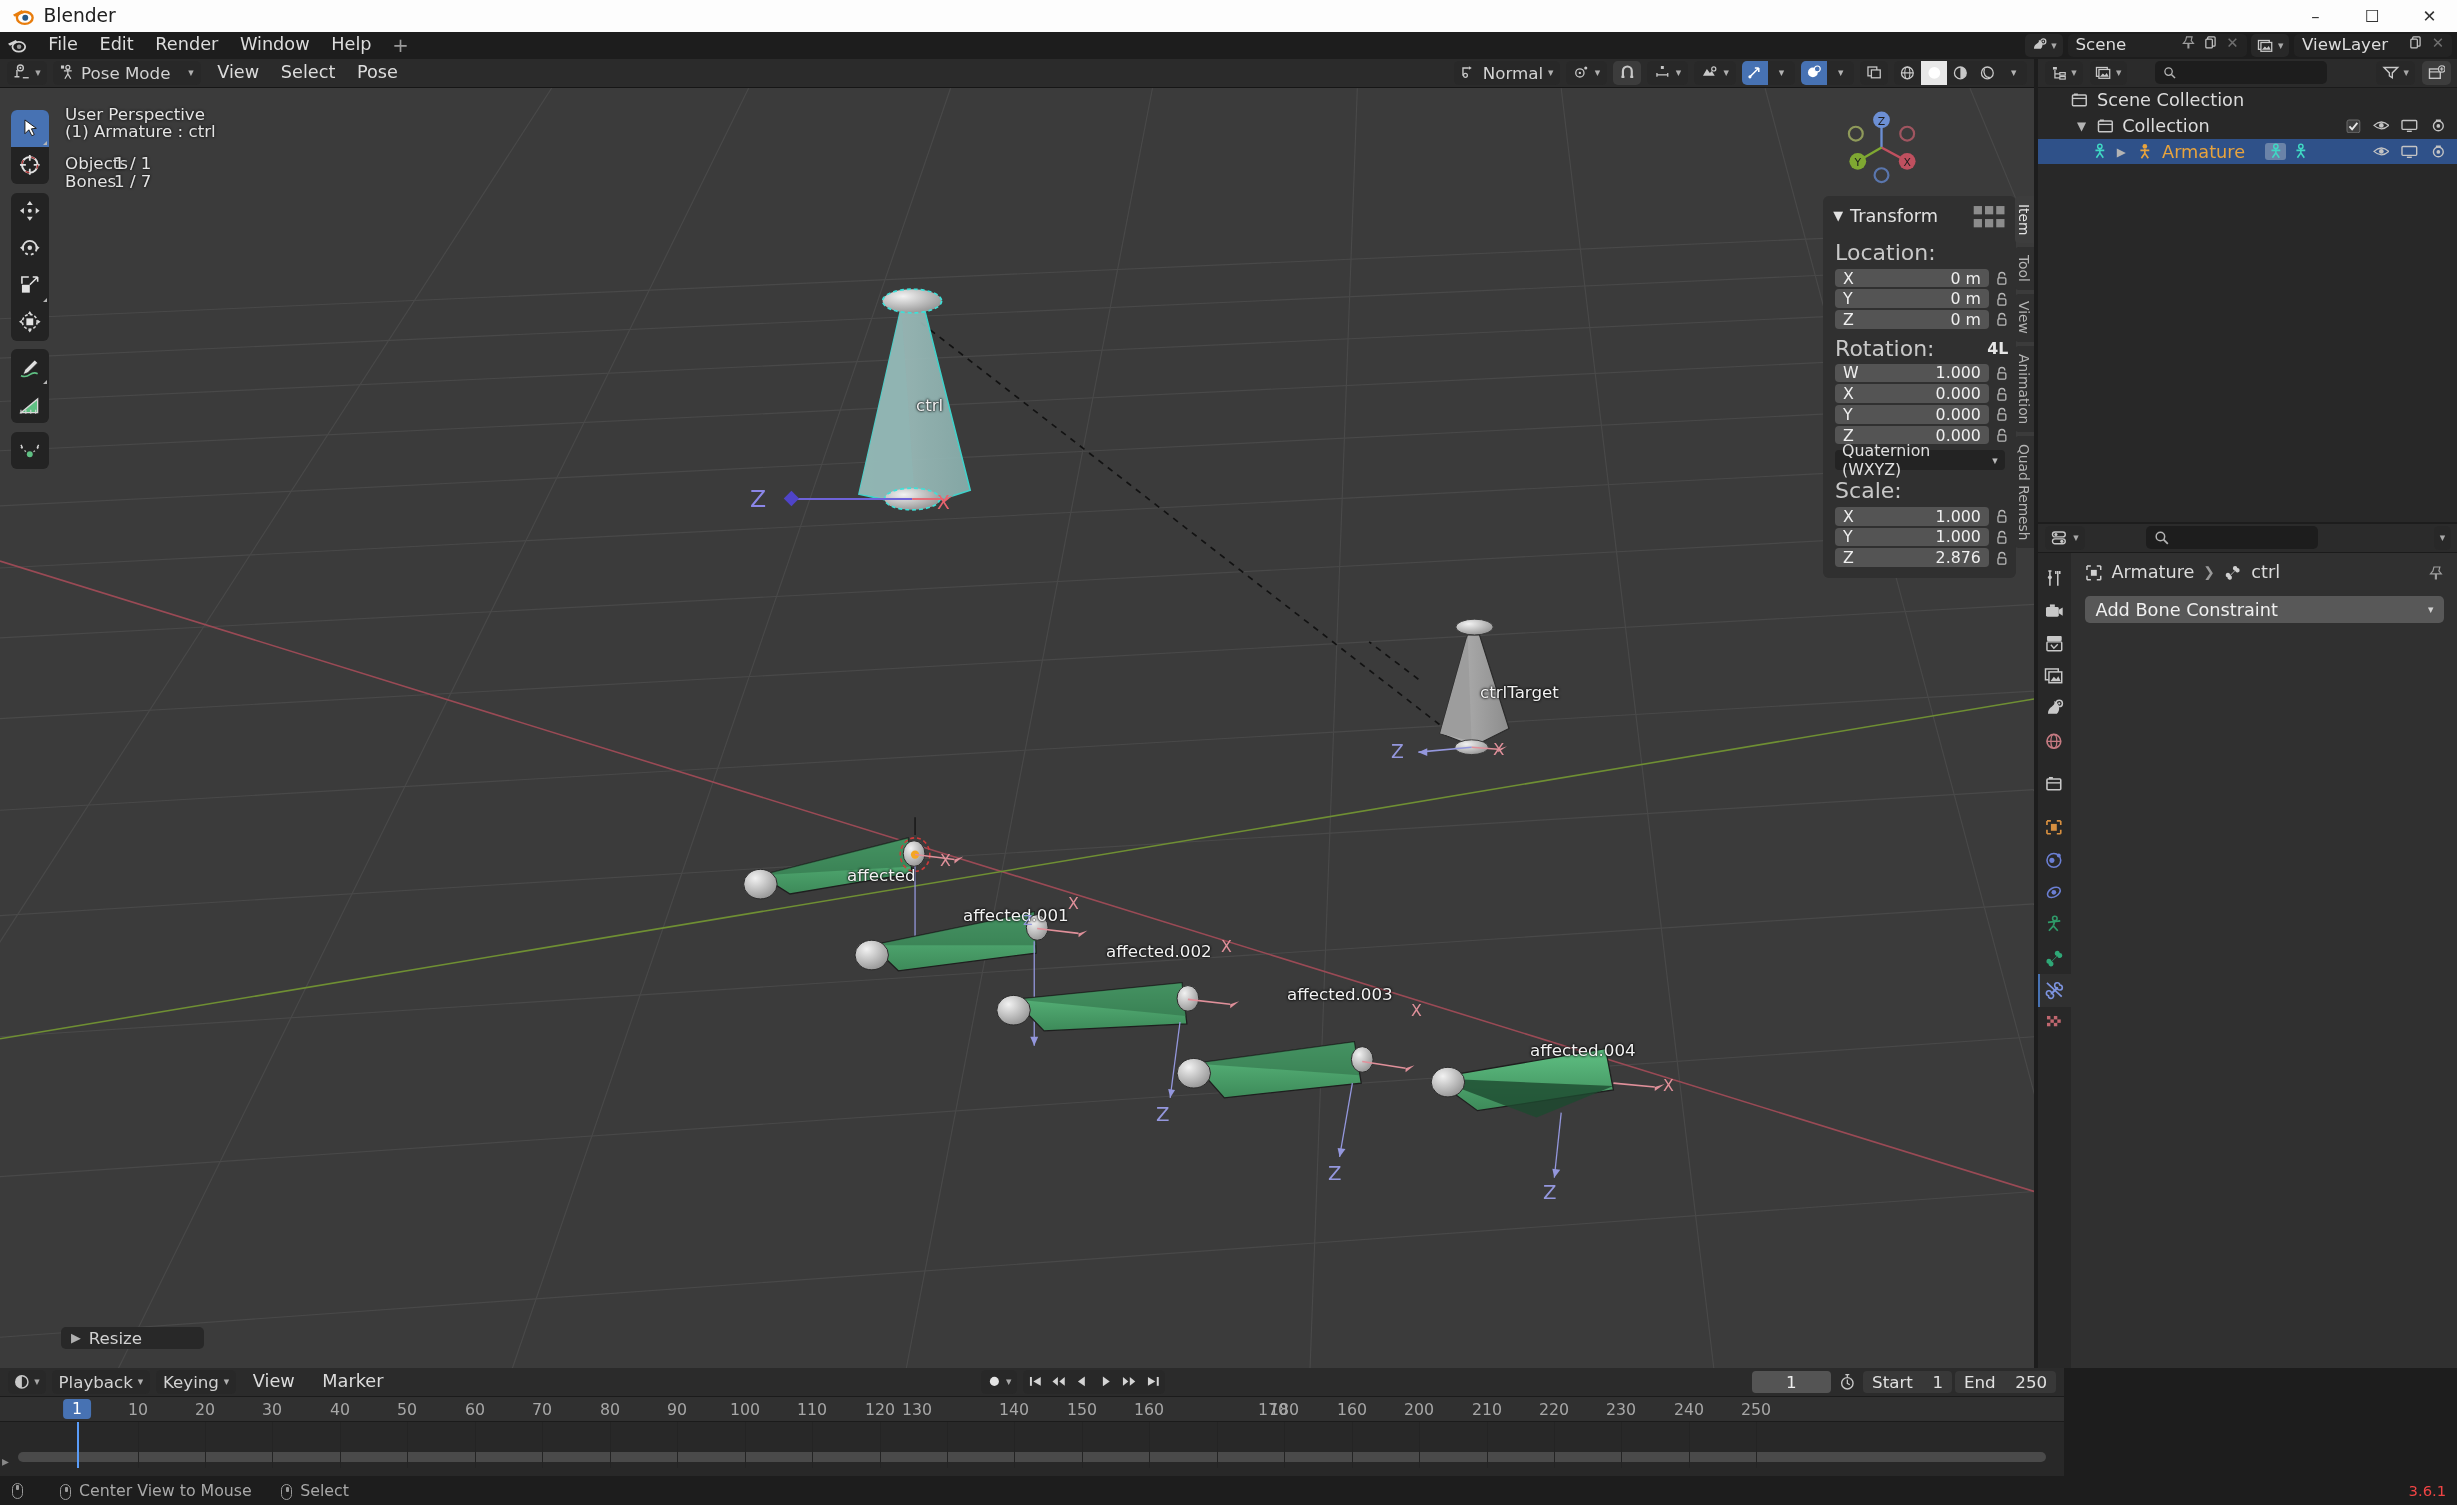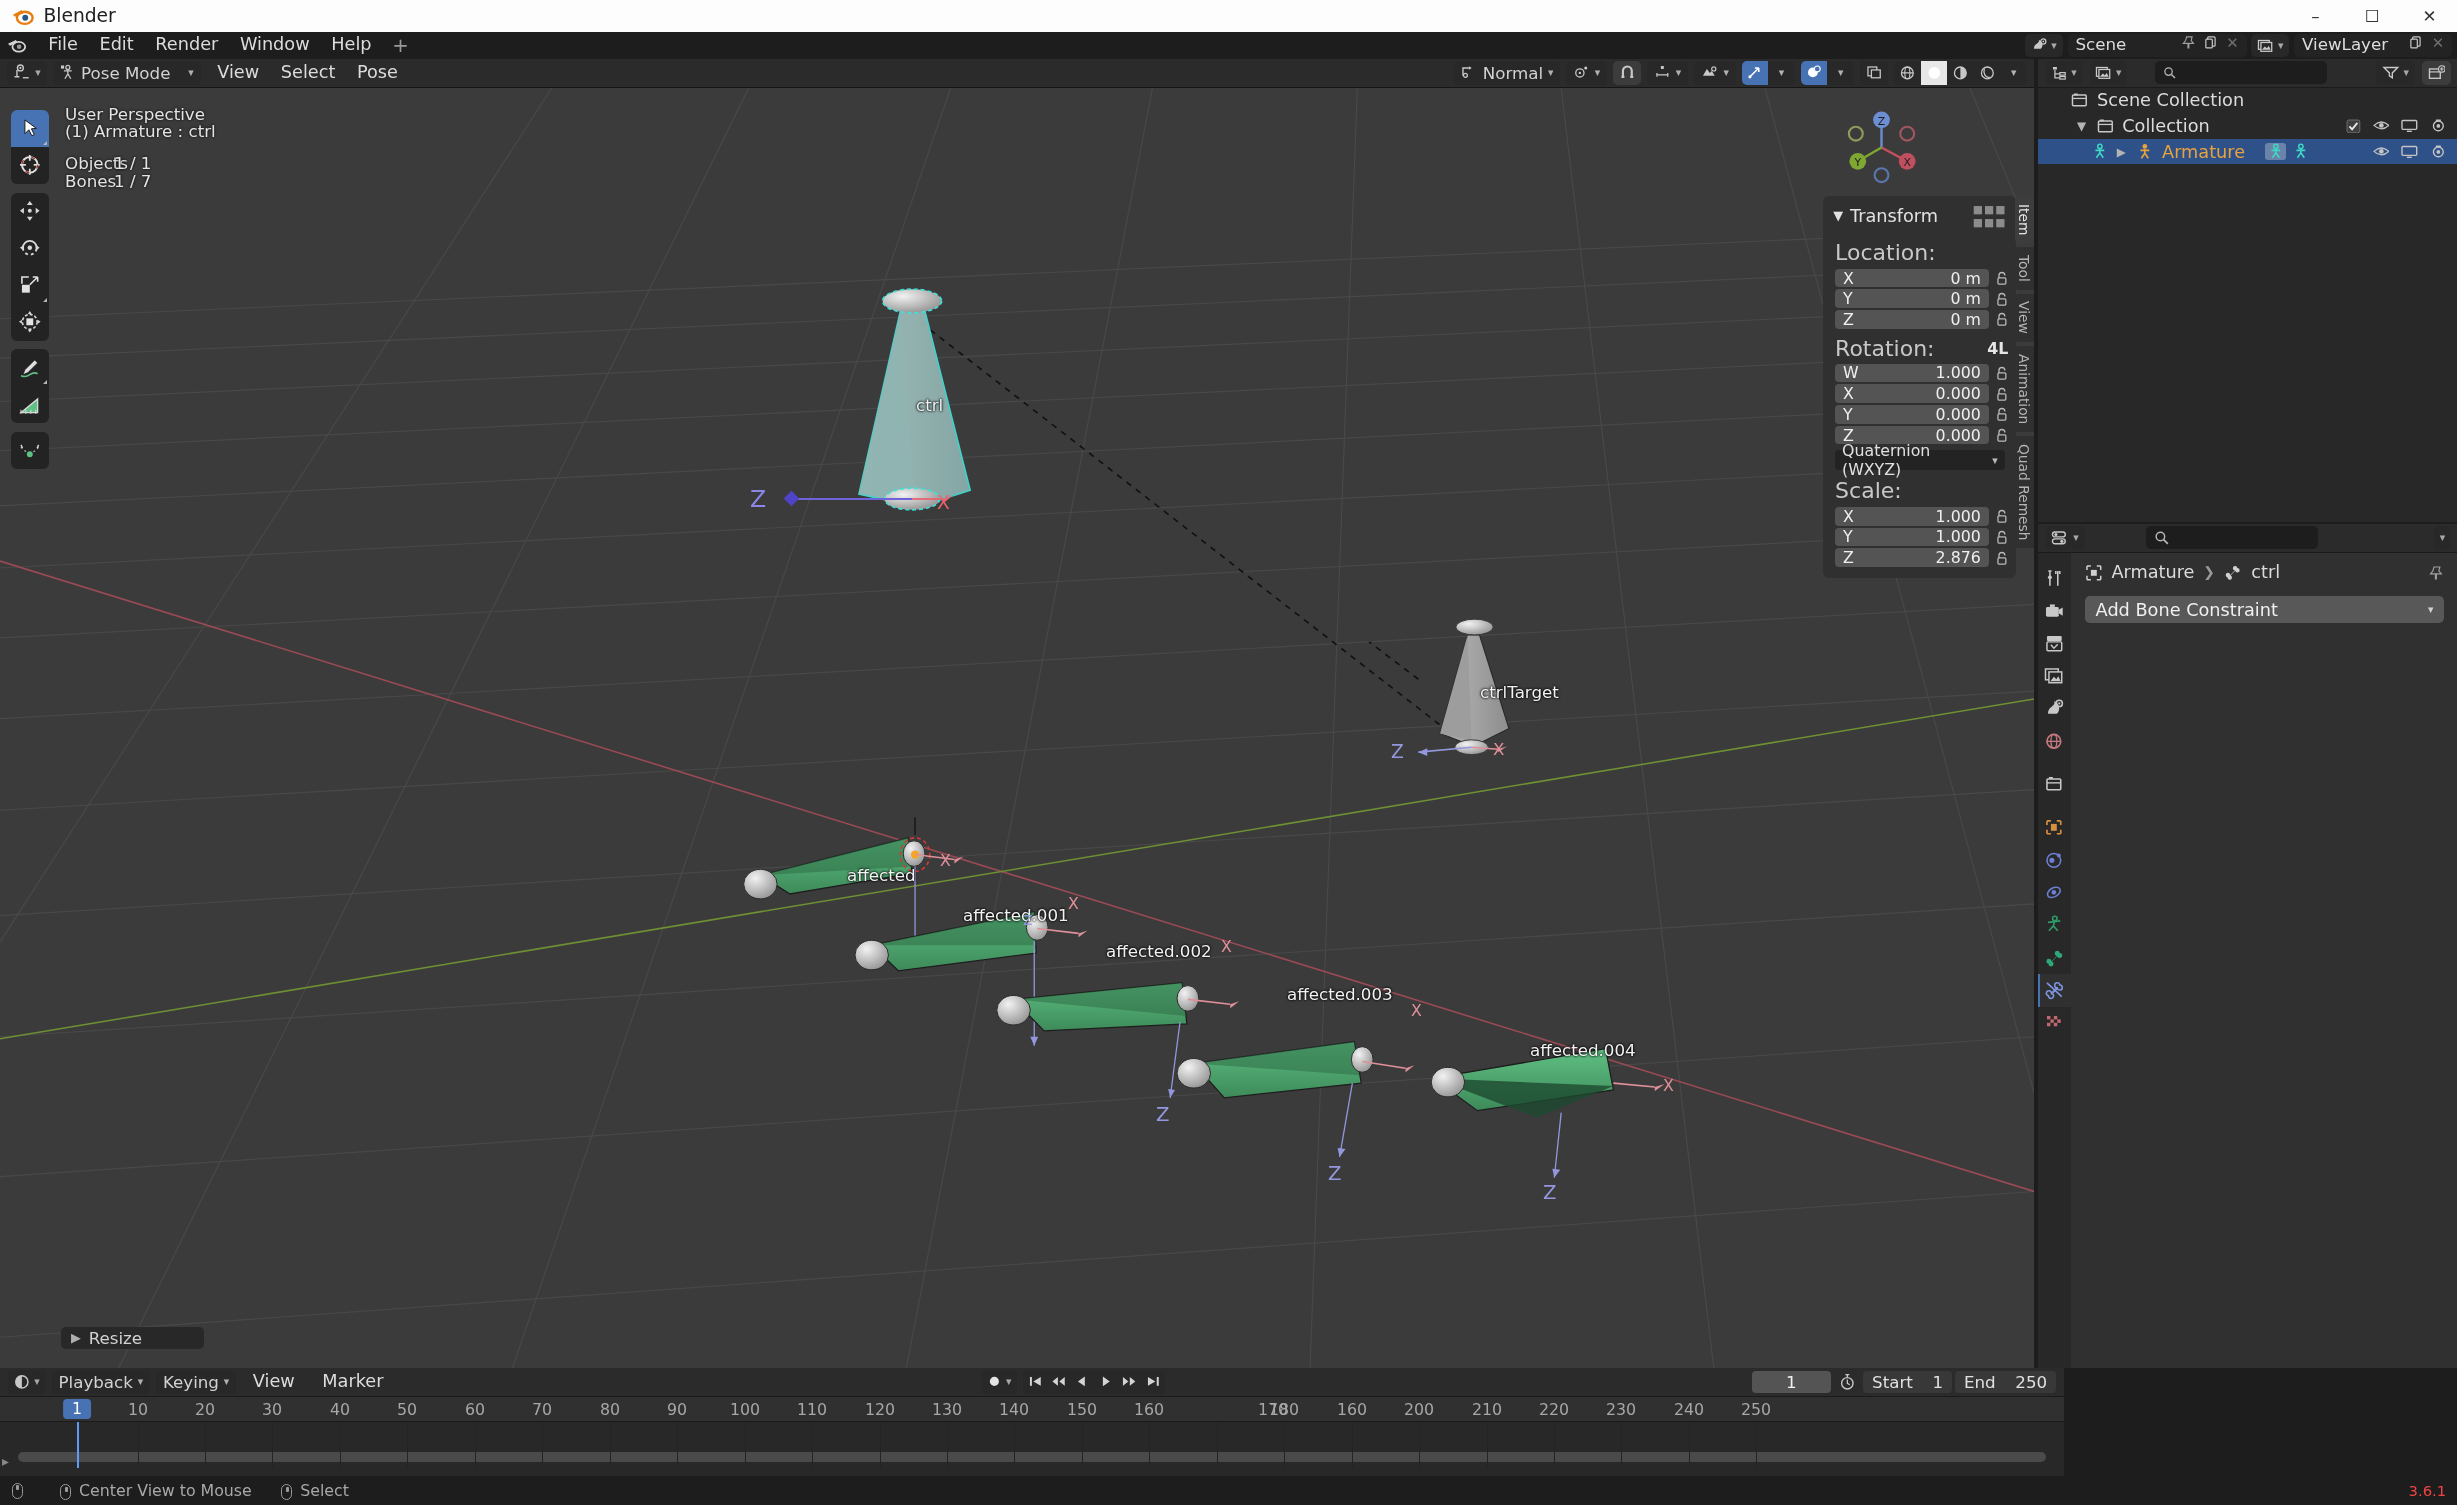--- a/index.html
+++ b/index.html
@@ -941,21 +941,21 @@
         <span class="tl-tick" style="left: 272px;">30</span>
         <span class="tl-tick" style="left: 340px;">40</span>
         <span class="tl-tick" style="left: 407px;">50</span>
         <span class="tl-tick" style="left: 475px;">60</span>
         <span class="tl-tick" style="left: 542px;">70</span>
         <span class="tl-tick" style="left: 610px;">80</span>
         <span class="tl-tick" style="left: 677px;">90</span>
         <span class="tl-tick" style="left: 745px;">100</span>
         <span class="tl-tick" style="left: 812px;">110</span>
         <span class="tl-tick" style="left: 880px;">120</span>
-        <span class="tl-tick" style="left: 947px; text-align: center;">130</span>
+        <span class="tl-tick" style="left: 917px; text-align: center;">130</span>
         <span class="tl-tick" style="left: 1014px;">140</span>
         <span class="tl-tick" style="left: 1082px;">150</span>
         <span class="tl-tick" style="left: 1149px;">160</span>
         <span class="tl-tick" style="left: 1273px;">170</span>
         <span class="tl-tick" style="left: 1284px;">180</span>
         <span class="tl-tick" style="left: 1352px;">160</span>
         <span class="tl-tick" style="left: 1419px;">200</span>
         <span class="tl-tick" style="left: 1487px;">210</span>
         <span class="tl-tick" style="left: 1554px;">220</span>
         <span class="tl-tick" style="left: 1621px;">230</span>

